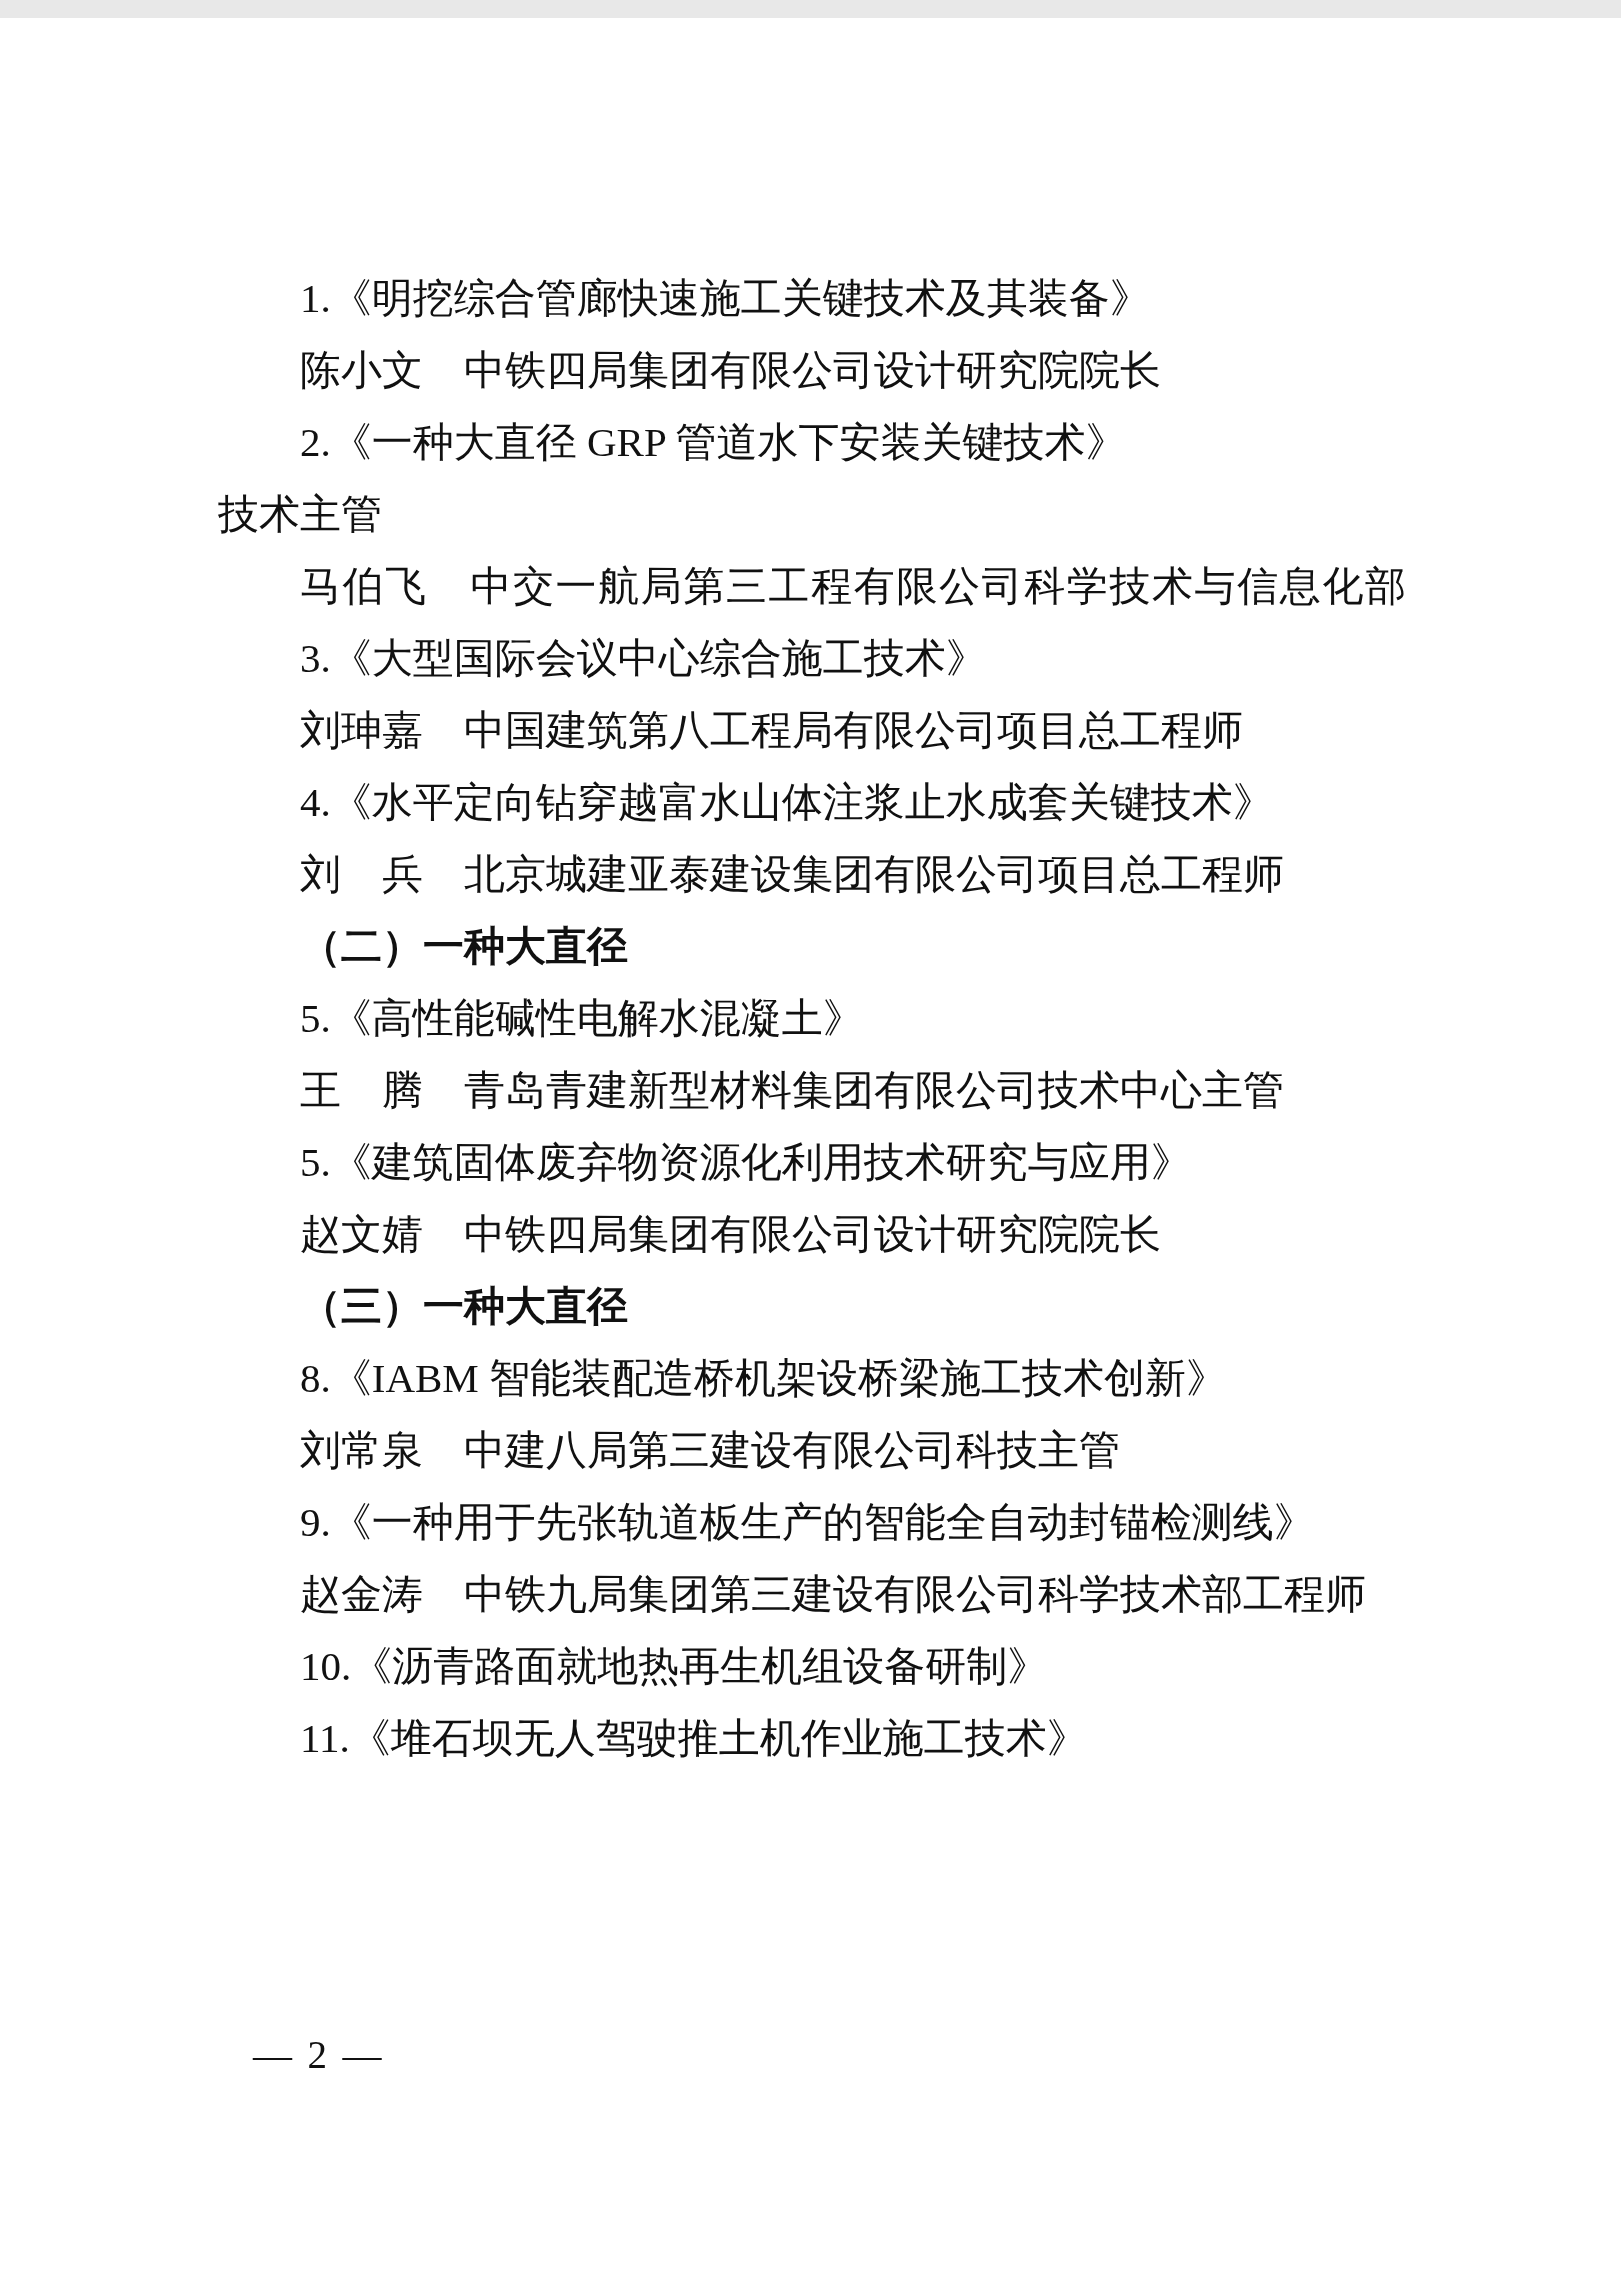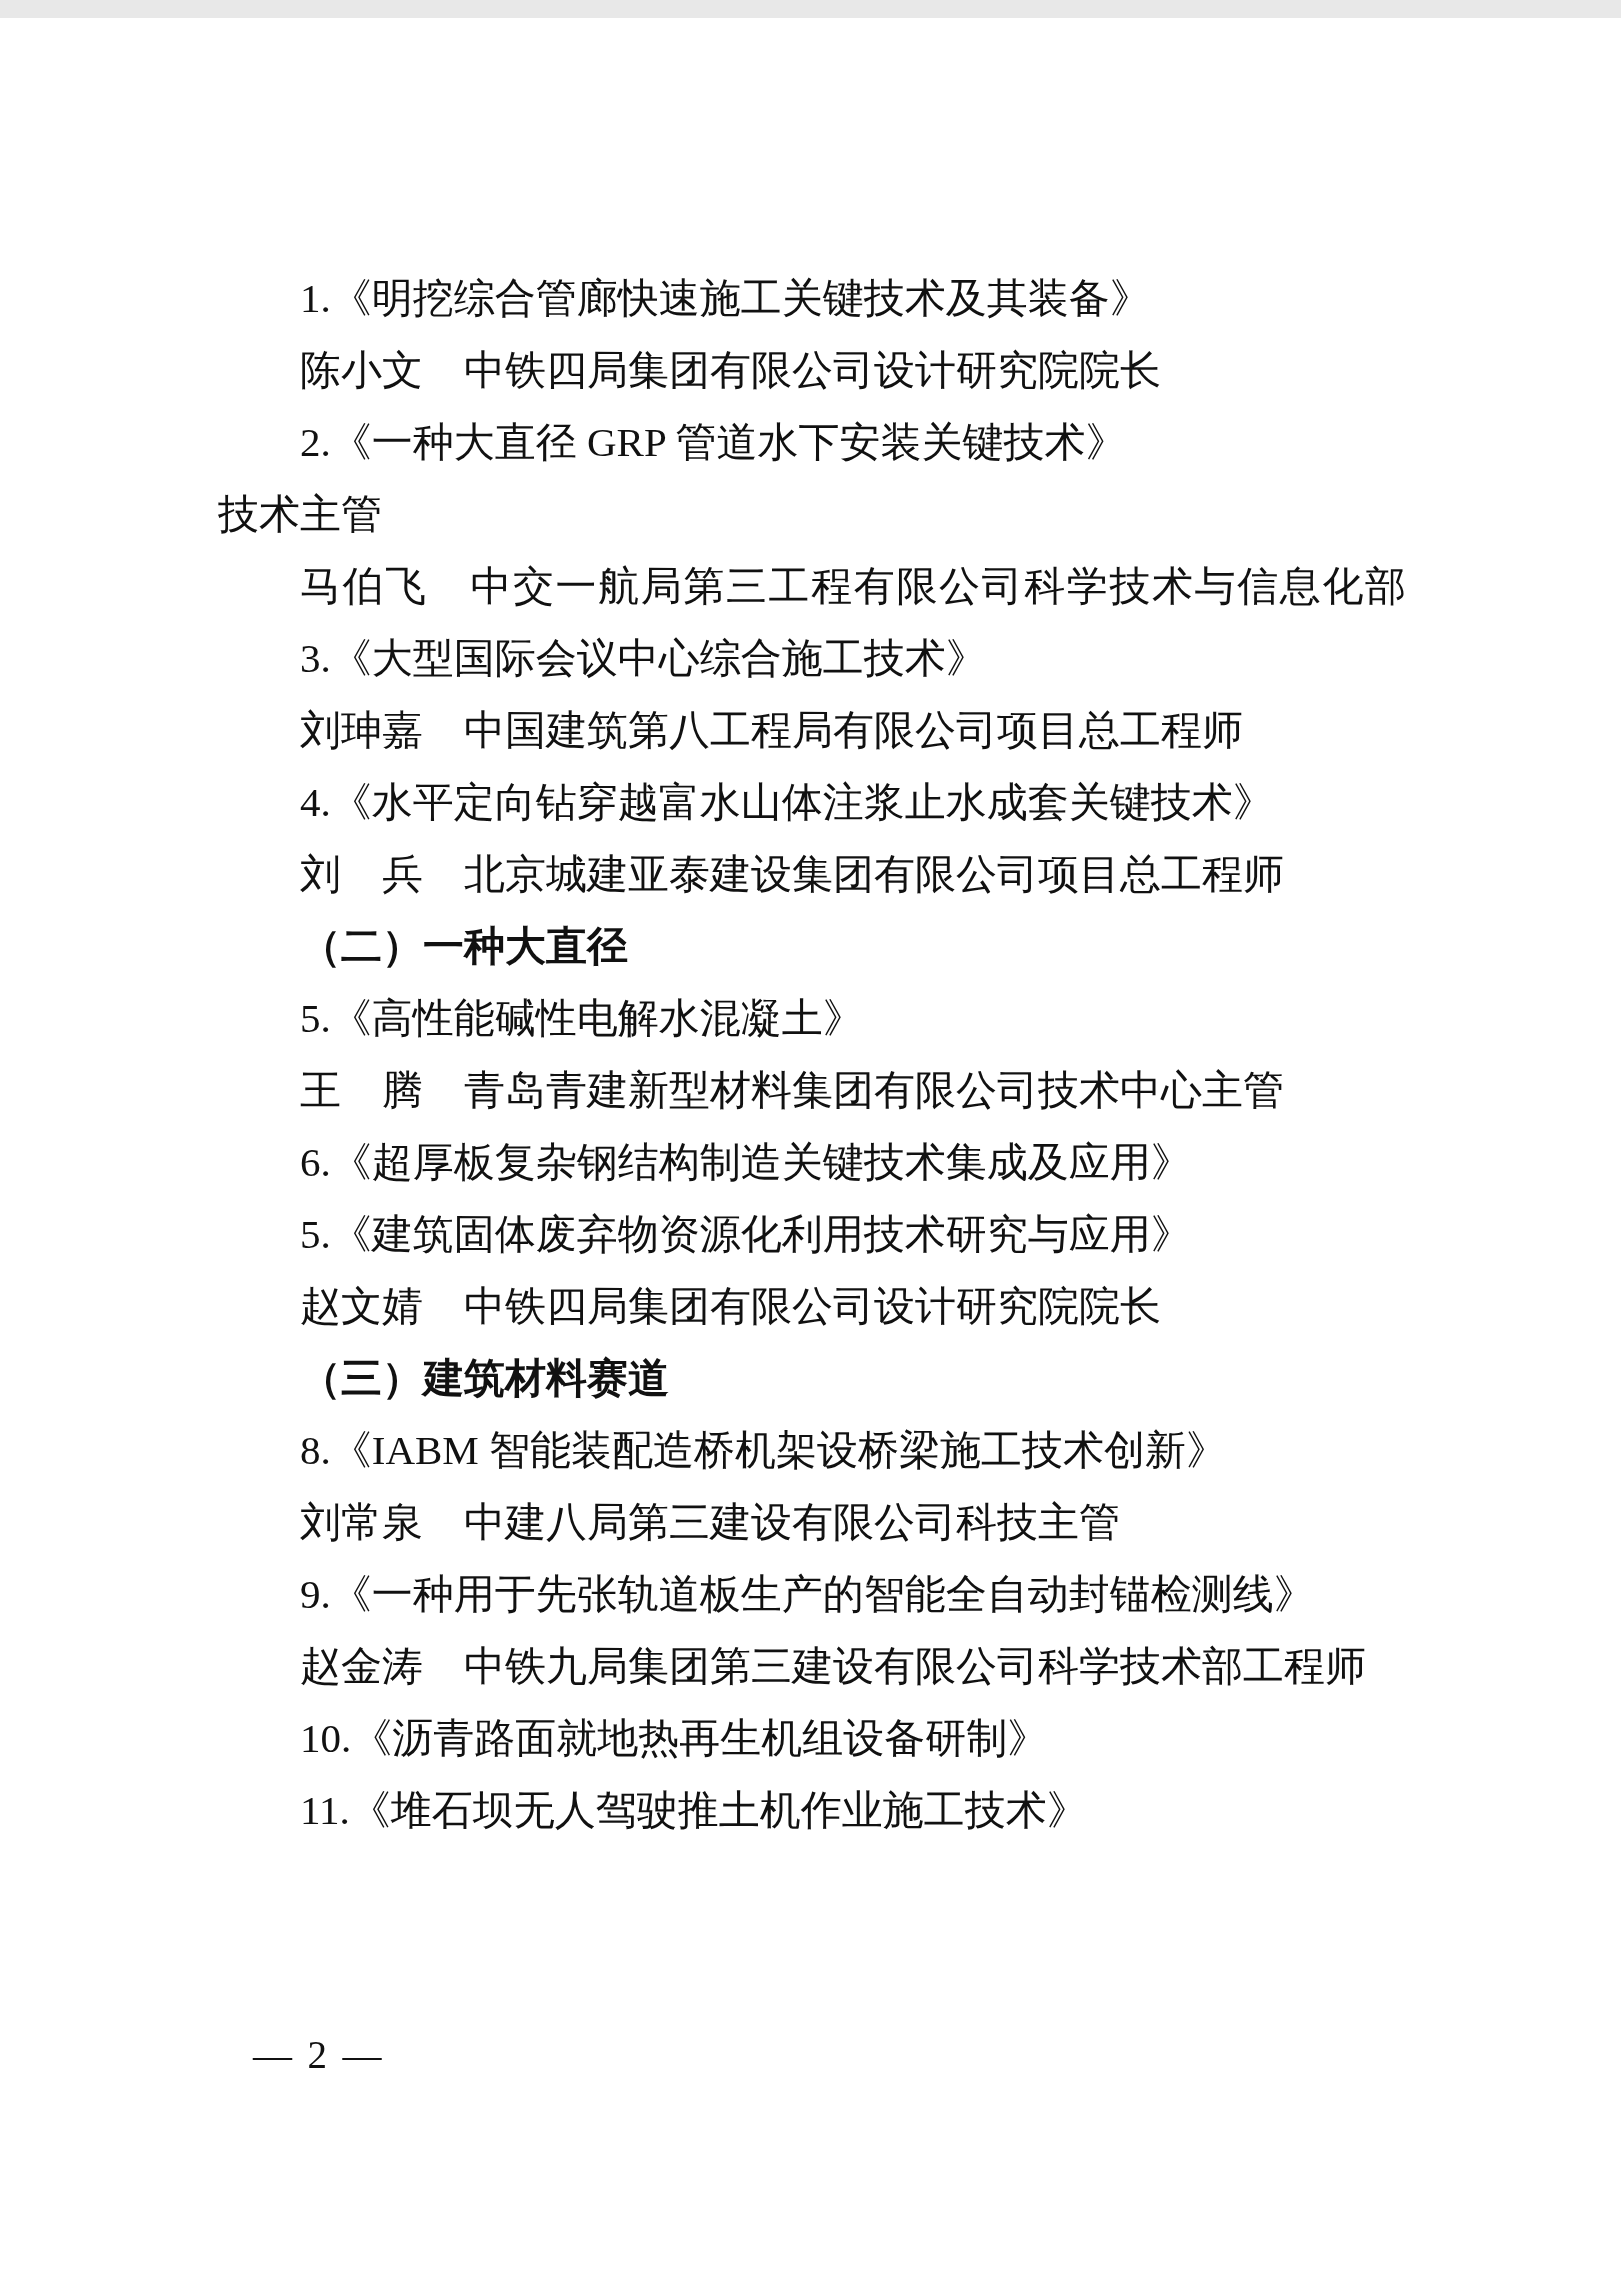--- a/index.html
+++ b/index.html
@@ -65,24 +65,23 @@
       <div class="line item">2.《一种大直径 GRP 管道水下安装关键技术》</div>
       <div class="line wrap">技术主管</div>
       <div class="line person justified">马伯飞　中交一航局第三工程有限公司科学技术与信息化部</div>
       <div class="line item">3.《大型国际会议中心综合施工技术》</div>
       <div class="line person">刘珅嘉　中国建筑第八工程局有限公司项目总工程师</div>
       <div class="line item">4.《水平定向钻穿越富水山体注浆止水成套关键技术》</div>
       <div class="line person">刘　兵　北京城建亚泰建设集团有限公司项目总工程师</div>
       <div class="line section">（二）一种大直径</div>
       <div class="line item">5.《高性能碱性电解水混凝土》</div>
       <div class="line person">王　腾　青岛青建新型材料集团有限公司技术中心主管</div>
-      <div class="line item">6.《超厚板复杂钢结构制造关键技术集成及应用》</div>
       <div class="line item">5.《建筑固体废弃物资源化利用技术研究与应用》</div>
       <div class="line person">赵文婧　中铁四局集团有限公司设计研究院院长</div>
-      <div class="line section">（三）建筑材料赛道</div>
+      <div class="line section">（三）一种大直径</div>
       <div class="line item">8.《IABM 智能装配造桥机架设桥梁施工技术创新》</div>
       <div class="line person">刘常泉　中建八局第三建设有限公司科技主管</div>
       <div class="line item">9.《一种用于先张轨道板生产的智能全自动封锚检测线》</div>
       <div class="line person">赵金涛　中铁九局集团第三建设有限公司科学技术部工程师</div>
       <div class="line item">10.《沥青路面就地热再生机组设备研制》</div>
       <div class="line item">11.《堆石坝无人驾驶推土机作业施工技术》</div>
     </div>
 
   <div class="page-number">— 2 —</div>
 </div>

